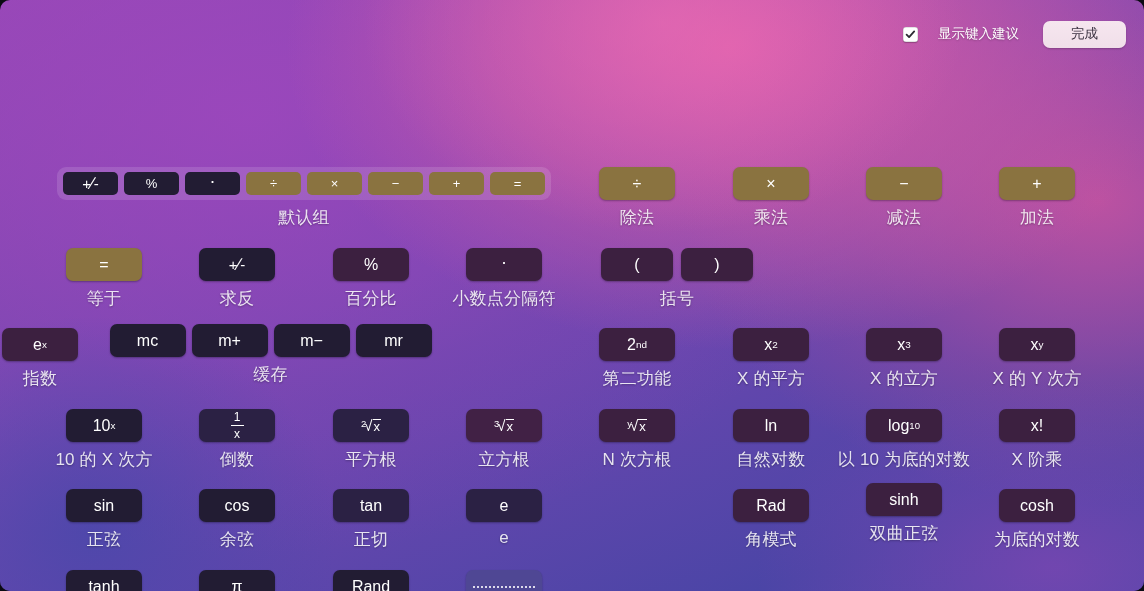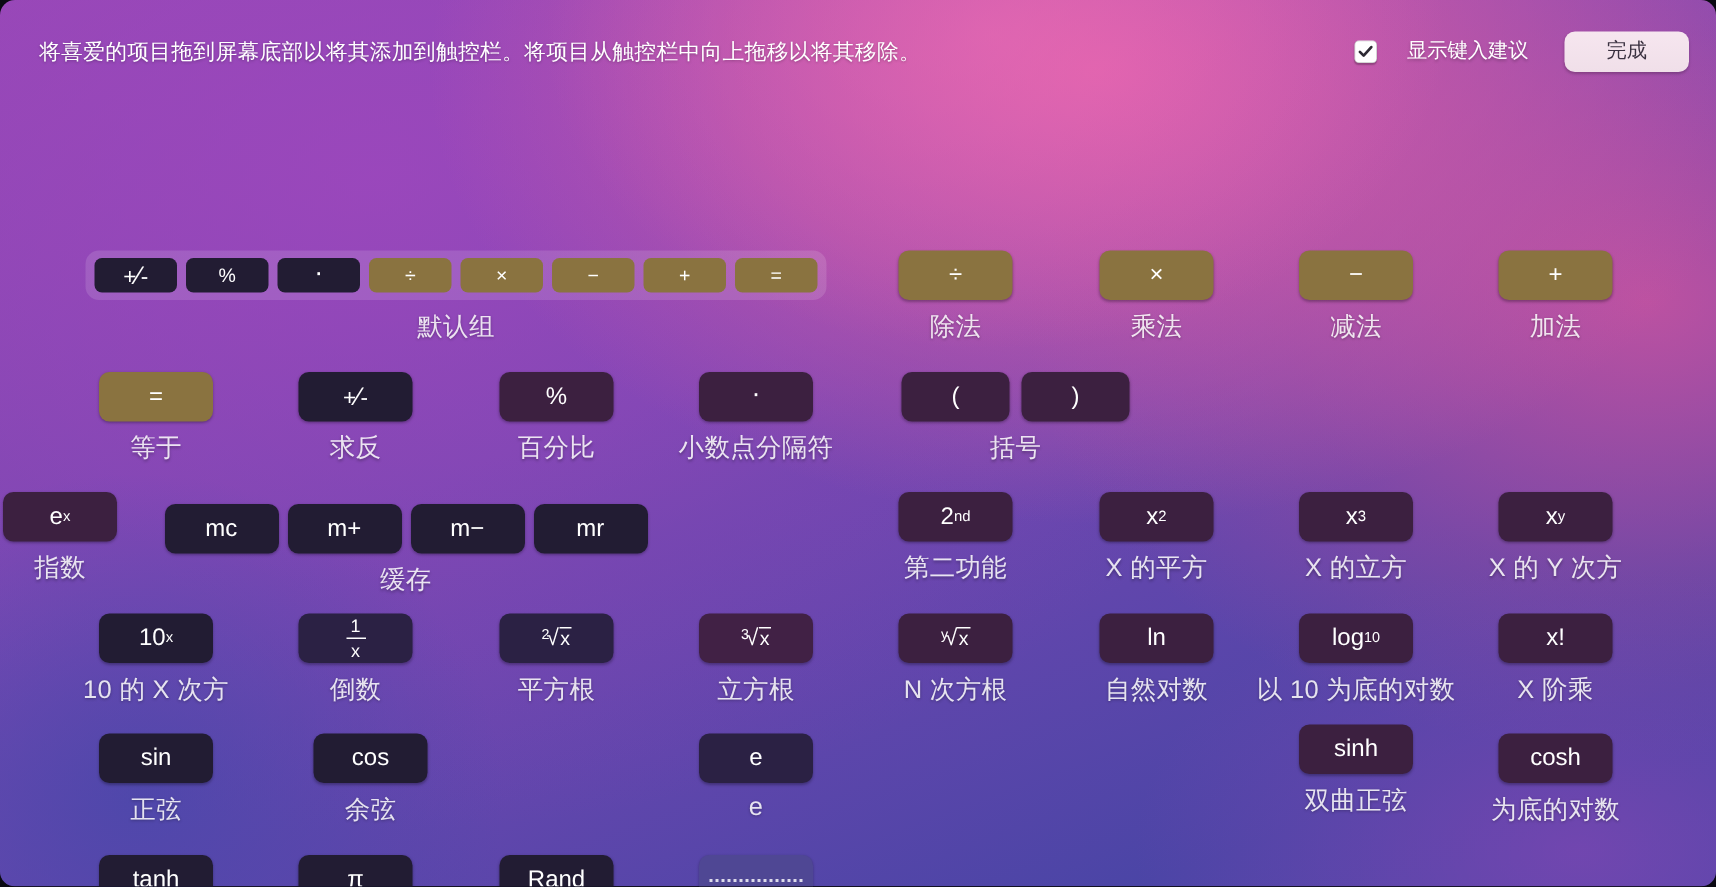--- a/index.html
+++ b/index.html
@@ -143,21 +143,20 @@
   }
 
   .dot-glyph { font-size: 18px; line-height: 0; position: relative; top: -3px; }
 </style>
 </head>
 <body>
 
 <div id="screen">
 
   <div id="header">
-    <div id="hint">将喜爱的项目拖到屏幕底部以将其添加到触控栏。将项目从触控栏中向上拖移以将其移除。</div>
     <div id="header-right">
       <div class="checkbox-wrap">
         <span class="checkbox-box">
           <svg width="11" height="11" viewBox="0 0 11 11" aria-hidden="true">
             <path d="M1.6 5.6 L4.1 8.1 L9.2 2.4" fill="none" stroke="#2d2a33" stroke-width="1.8" stroke-linecap="round" stroke-linejoin="round"></path>
           </svg>
         </span>
         <span class="checkbox-label">显示键入建议</span>
       </div>
       <div id="done-button">完成</div>
@@ -218,21 +217,21 @@
         </div>
         <div class="cell-caption">小数点分隔符</div>
       </div>
       <div class="cell" style="position: absolute; top: 180px; left: 598px; width: 158px;">
         <div class="paren-pair">
           <div class="btn w72 plum">(</div>
           <div class="btn w72 plum">)</div>
         </div>
         <div class="cell-caption">括号</div>
       </div>
-      <div class="cell" style="position: absolute; top: 268px; left: 64px; width: 413px;">
+      <div class="cell" style="position: absolute; top: 256px; left: 64px; width: 413px;">
         <div style="display: flex; gap: 6px;">
           <div class="btn w76 dark">mc</div>
           <div class="btn w76 dark">m+</div>
           <div class="btn w76 dark">m−</div>
           <div class="btn w76 dark">mr</div>
         </div>
         <div class="cell-caption">缓存</div>
       </div>
       <div class="cell" style="position: absolute; top: 260px; left: 597px; width: 80px;">
         <div class="btn w76 plum">2<sup>nd</sup></div>
@@ -304,28 +303,36 @@
         <div class="cell-caption">以 10 为底的对数</div>
       </div>
       <div class="cell" style="position: absolute; top: 341px; left: 997px; width: 80px;">
         <div class="btn w76 plum">x!</div>
         <div class="cell-caption">X 阶乘</div>
       </div>
       <div class="cell" style="position: absolute; top: 421px; left: 64px; width: 80px;">
         <div class="btn w76 dark">sin</div>
         <div class="cell-caption">正弦</div>
       </div>
-      <div class="cell" style="position: absolute; top: 421px; left: 207px; width: 80px; justify-content: flex-end;">
+      <div class="cell" style="position: absolute; top: 421px; left: 197px; width: 80px; justify-content: flex-end;">
         <div class="btn w76 dark">cos</div>
         <div class="cell-caption">余弦</div>
+      </div>
+      <div class="cell" style="position: absolute; top: 421px; left: 331px; width: 80px;">
+        <div class="btn w76 dark2">tan</div>
+        <div class="cell-caption">正切</div>
       </div>
       <div class="cell" style="position: absolute; top: 421px; left: 464px; width: 80px;">
         <div class="btn w76 dark2">e</div>
         <div class="cell-caption">e</div>
       </div>
+      <div class="cell" style="position: absolute; top: 421px; left: 731px; width: 80px;">
+        <div class="btn w76 plum">Rad</div>
+        <div class="cell-caption">角模式</div>
+      </div>
       <div class="cell" style="position: absolute; top: 415px; left: 864px; width: 80px;">
         <div class="btn w76 plum">sinh</div>
         <div class="cell-caption">双曲正弦</div>
       </div>
       <div class="cell" style="position: absolute; top: 421px; left: 997px; width: 80px;">
         <div class="btn w76 plum">cosh</div>
         <div class="cell-caption">为底的对数</div>
       </div>
       <div class="cell" style="position: absolute; top: 502px; left: 64px; width: 80px;">
         <div class="btn w76 dark">tanh</div>

